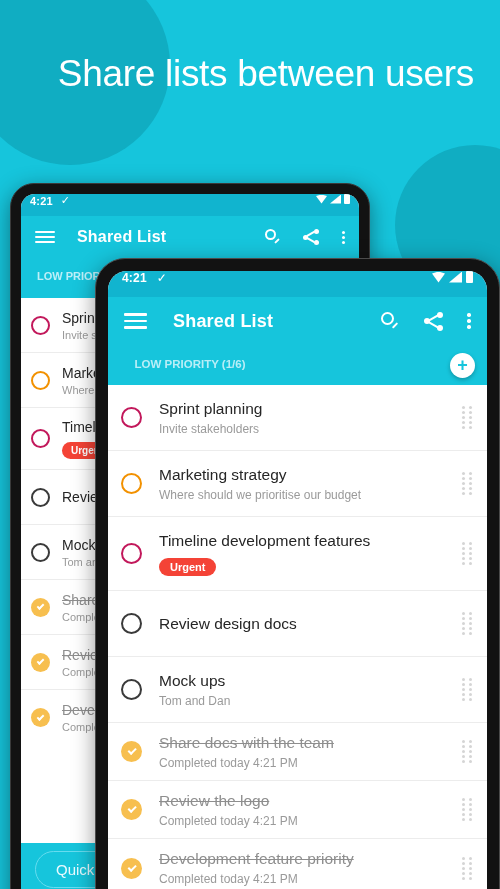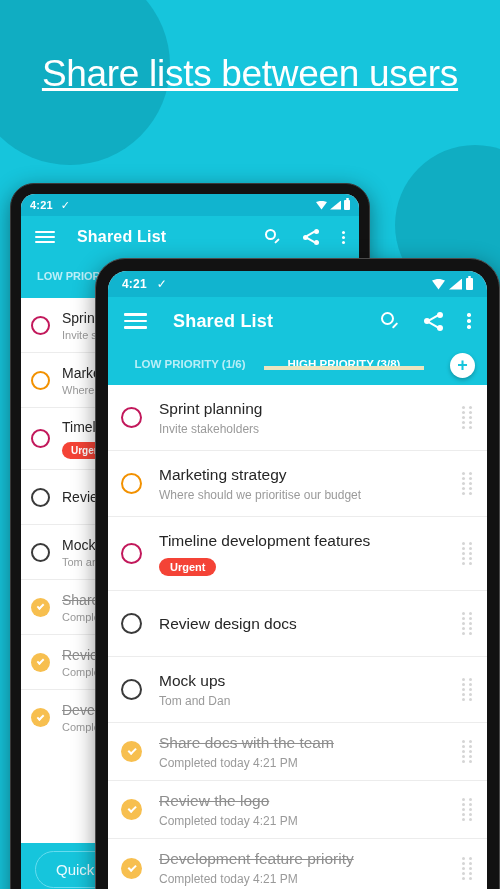--- a/index.html
+++ b/index.html
@@ -11,25 +11,24 @@
   }
 
   
   .promo-bg { position:absolute; inset:0; background:#16c5dc; overflow:hidden; }
   .blob { position:absolute; border-radius:50%; background:#10adc2; }
   .blob-a { width:200px; height:200px; left:-30px; top:-35px; }
   .blob-b { width:160px; height:160px; left:395px; top:145px; }
 
   .promo-title {
     position:absolute; top:52px; left:0; right:0;
-    text-align:center; color:#ffffff;
+    text-align:right; color:#ffffff;
     font-size:37px; line-height:1.17; font-weight:400;
     letter-spacing:-0.3px;
     padding:0 26px;
-    text-decoration:underline;
   }
 
   
   .phone { position:absolute; }
   .phone .bezel {
     position:absolute; inset:0;
     background:#121212;
     border:1px solid #3a3a3a;
     box-shadow:0 6px 22px rgba(0,0,0,.42);
   }
@@ -45,21 +44,21 @@
   .phone-back .screen { left:11px; top:11px; right:11px; bottom:0; border-radius:14px 14px 0 0; }
 
   
   .phone-front { left:95px; top:258px; width:405px; height:660px; }
   .phone-front .bezel { border-radius:30px 30px 0 0; border-color:#4b4b4b; }
   .phone-front .screen { left:13px; top:13px; right:13px; bottom:0; border-radius:19px 19px 0 0; }
 
   
   .statusbar {
     background:#11b4cf; color:#fff;
-    display:flex; align-items:center;
+    display:flex; align-items:flex-start;
     font-size:11px; font-weight:bold;
     padding:0 9px; letter-spacing:.2px;
   }
   .sb-left { display:flex; align-items:center; gap:8px; }
   .sb-right { margin-left:auto; display:flex; align-items:center; gap:3px; }
   .sb-check { font-size:11px; font-weight:400; }
 
   .ic-wifi { width:11px; height:9px; background:#fff;
     clip-path:polygon(50% 100%, 0% 18%, 50% 0%, 100% 18%); }
   .ic-signal { width:11px; height:9px; background:#fff;
@@ -298,24 +297,20 @@
         <span class="ic-kebab" style="width:4px;height:19px;gap:2.5px;">
           <span style="width:3.4px;height:3.4px;"></span>
             <span style="width:3.4px;height:3.4px;"></span>
             <span style="width:3.4px;height:3.4px;"></span>
         </span>
       </div>
     </div>
 
     <div class="tabsrow" style="height:40px;padding:0 8px;">
       <div class="tab inactive" style="font-size:11.5px;padding:13px 10px 0;width:148px;">LOW PRIORITY (1/6)</div>
-      <div class="tab" style="font-size:11.5px;padding:13px 10px 0;width:160px;">
-        <span>HIGH PRIORITY (3/8)</span>
-        <span class="tab-underline" style="height:4px;"></span>
-      </div>
       <div style="margin-left:auto;display:flex;align-items:center;height:40px;padding-right:4px;">
         <span class="fab" style="width:25px;height:25px;font-size:18px;">+</span>
       </div>
     </div>
 
     <div class="list">
 
       <div class="task" style="height:66px;padding:0 13px;">
         <span class="chk open" style="width:21px;height:21px;border:2.2px solid #c2185b;margin-right:17px;"></span>
         <div class="task-body">

